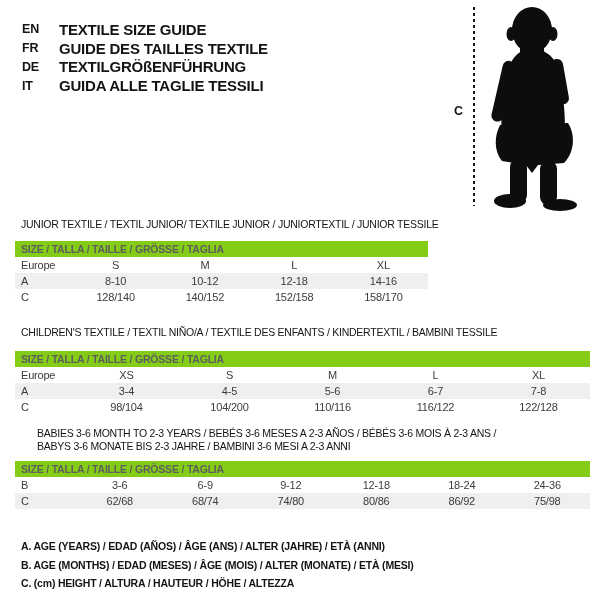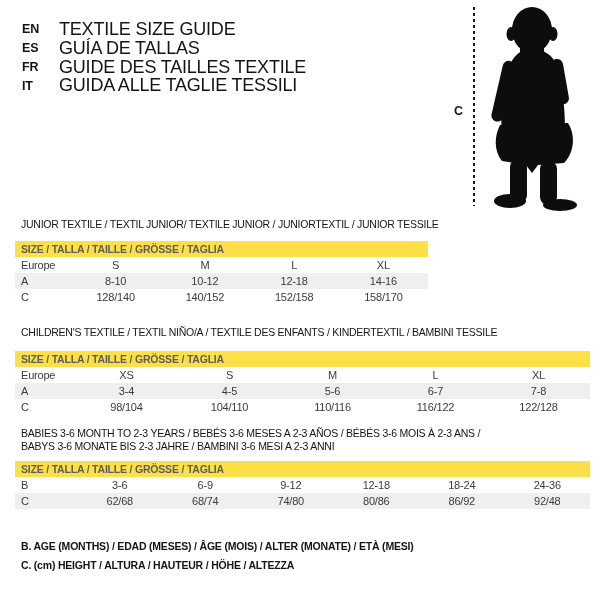--- a/index.html
+++ b/index.html
@@ -9,77 +9,77 @@
     background:#ffffff;
     font-family:"Liberation Sans", sans-serif;
     color:#141414;
     overflow:hidden;
   }
 
   
   .lang-block { position:absolute; left:22px; top:20px; }
   .lang-row { display:flex; height:18.8px; align-items:center; }
   .lang-code { width:37px; font-size:12.5px; font-weight:bold; letter-spacing:-0.2px; }
-  .lang-label { font-size:18px; font-weight:normal; letter-spacing:-0.2px; white-space:nowrap; }
+  .lang-label { font-size:15px; font-weight:bold; letter-spacing:-0.2px; white-space:nowrap; }
 
   
   .figure { position:absolute; left:440px; top:0; width:160px; height:215px; }
   .dash-line {
     position:absolute; left:33px; top:7px; width:2px; height:199px;
     background:repeating-linear-gradient(to bottom, #161616 0 3px, transparent 3px 6px);
   }
   .c-label {
     position:absolute; left:14px; top:104px;
     font-size:12.5px; font-weight:bold;
   }
   .baby-svg { position:absolute; left:40px; top:3px; }
 
   
   .tbl-title {
     position:absolute; left:21px;
     font-size:10.5px; font-weight:normal; letter-spacing:-0.25px;
     color:#141414; line-height:12.5px; white-space:nowrap;
   }
-  .tbl-title.wrap { white-space:normal; width:494px; }
+  .tbl-title.wrap { white-space:normal; width:494px;margin-left:16px; }
 
   
   table.size-table {
     position:absolute; border-collapse:collapse; table-layout:fixed;
     font-size:11px; color:#3b3b3b; letter-spacing:-0.2px;
   }
   table.size-table td { height:16px; padding:0; text-align:center; vertical-align:middle; }
   table.size-table td.rowhead { text-align:left; padding-left:6px;margin-left:16px; }
   table.size-table tr.bar td {
-    background:#fde047; color:#5d5d5d; font-weight:bold; font-size:10.5px;
+    background:#84cc16; color:#5d5d5d; font-weight:bold; font-size:10.5px;
     text-align:left; padding-left:6px;
   }
   table.size-table tr.shaded { background:#efefef; }
 
   
   .legend { position:absolute; left:21px; top:537px; }
   .legend-line {
     font-size:10.5px; font-weight:bold; letter-spacing:-0.2px;
     height:18.6px; line-height:18.6px; white-space:nowrap;
   }
 </style>
 </head>
 <body>
 
 <div class="lang-block">
   <div class="lang-row">
     <span class="lang-code">EN</span>
     <span class="lang-label">TEXTILE SIZE GUIDE</span>
   </div>
   <div class="lang-row">
-    <span class="lang-code">ES</span>
-    <span class="lang-label">GUÍA DE TALLAS</span>
-  </div>
-  <div class="lang-row">
     <span class="lang-code">FR</span>
     <span class="lang-label">GUIDE DES TAILLES TEXTILE</span>
+  </div>
+  <div class="lang-row">
+    <span class="lang-code">DE</span>
+    <span class="lang-label">TEXTILGRÖßENFÜHRUNG</span>
   </div>
   <div class="lang-row">
     <span class="lang-code">IT</span>
     <span class="lang-label">GUIDA ALLE TAGLIE TESSILI</span>
   </div>
 </div>
 
 <div class="figure">
   <div class="dash-line"></div>
   <div class="c-label">C</div>
@@ -162,21 +162,21 @@
       <td class="rowhead">A</td>
       <td>3-4</td>
       <td>4-5</td>
       <td>5-6</td>
       <td>6-7</td>
       <td>7-8</td>
     </tr>
     <tr>
       <td class="rowhead">C</td>
       <td>98/104</td>
-      <td>104/110</td>
+      <td>104/200</td>
       <td>110/116</td>
       <td>116/122</td>
       <td>122/128</td>
     </tr>
   </tbody>
 </table>
 
 <div class="tbl-title wrap" style="top:427px">BABIES 3-6 MONTH TO 2-3 YEARS / BEBÉS 3-6 MESES A 2-3 AÑOS / BÉBÉS 3-6 MOIS À 2-3 ANS / BABYS 3-6 MONATE BIS 2-3 JAHRE / BAMBINI 3-6 MESI A 2-3 ANNI</div>
 <table class="size-table" style="left:15px; top:461px; width:575px">
   <colgroup>
@@ -201,21 +201,22 @@
       <td>18-24</td>
       <td>24-36</td>
     </tr>
     <tr class="shaded">
       <td class="rowhead">C</td>
       <td>62/68</td>
       <td>68/74</td>
       <td>74/80</td>
       <td>80/86</td>
       <td>86/92</td>
-      <td>92/48</td>
+      <td>75/98</td>
     </tr>
   </tbody>
 </table>
 
 <div class="legend">
+  <div class="legend-line">A. AGE (YEARS) / EDAD (AÑOS) / ÂGE (ANS) / ALTER (JAHRE) / ETÀ (ANNI)</div>
   <div class="legend-line">B. AGE (MONTHS) / EDAD (MESES) / ÂGE (MOIS) / ALTER (MONATE) / ETÀ (MESI)</div>
   <div class="legend-line">C. (cm) HEIGHT / ALTURA / HAUTEUR / HÖHE / ALTEZZA</div>
 </div>
 
 </body></html>

